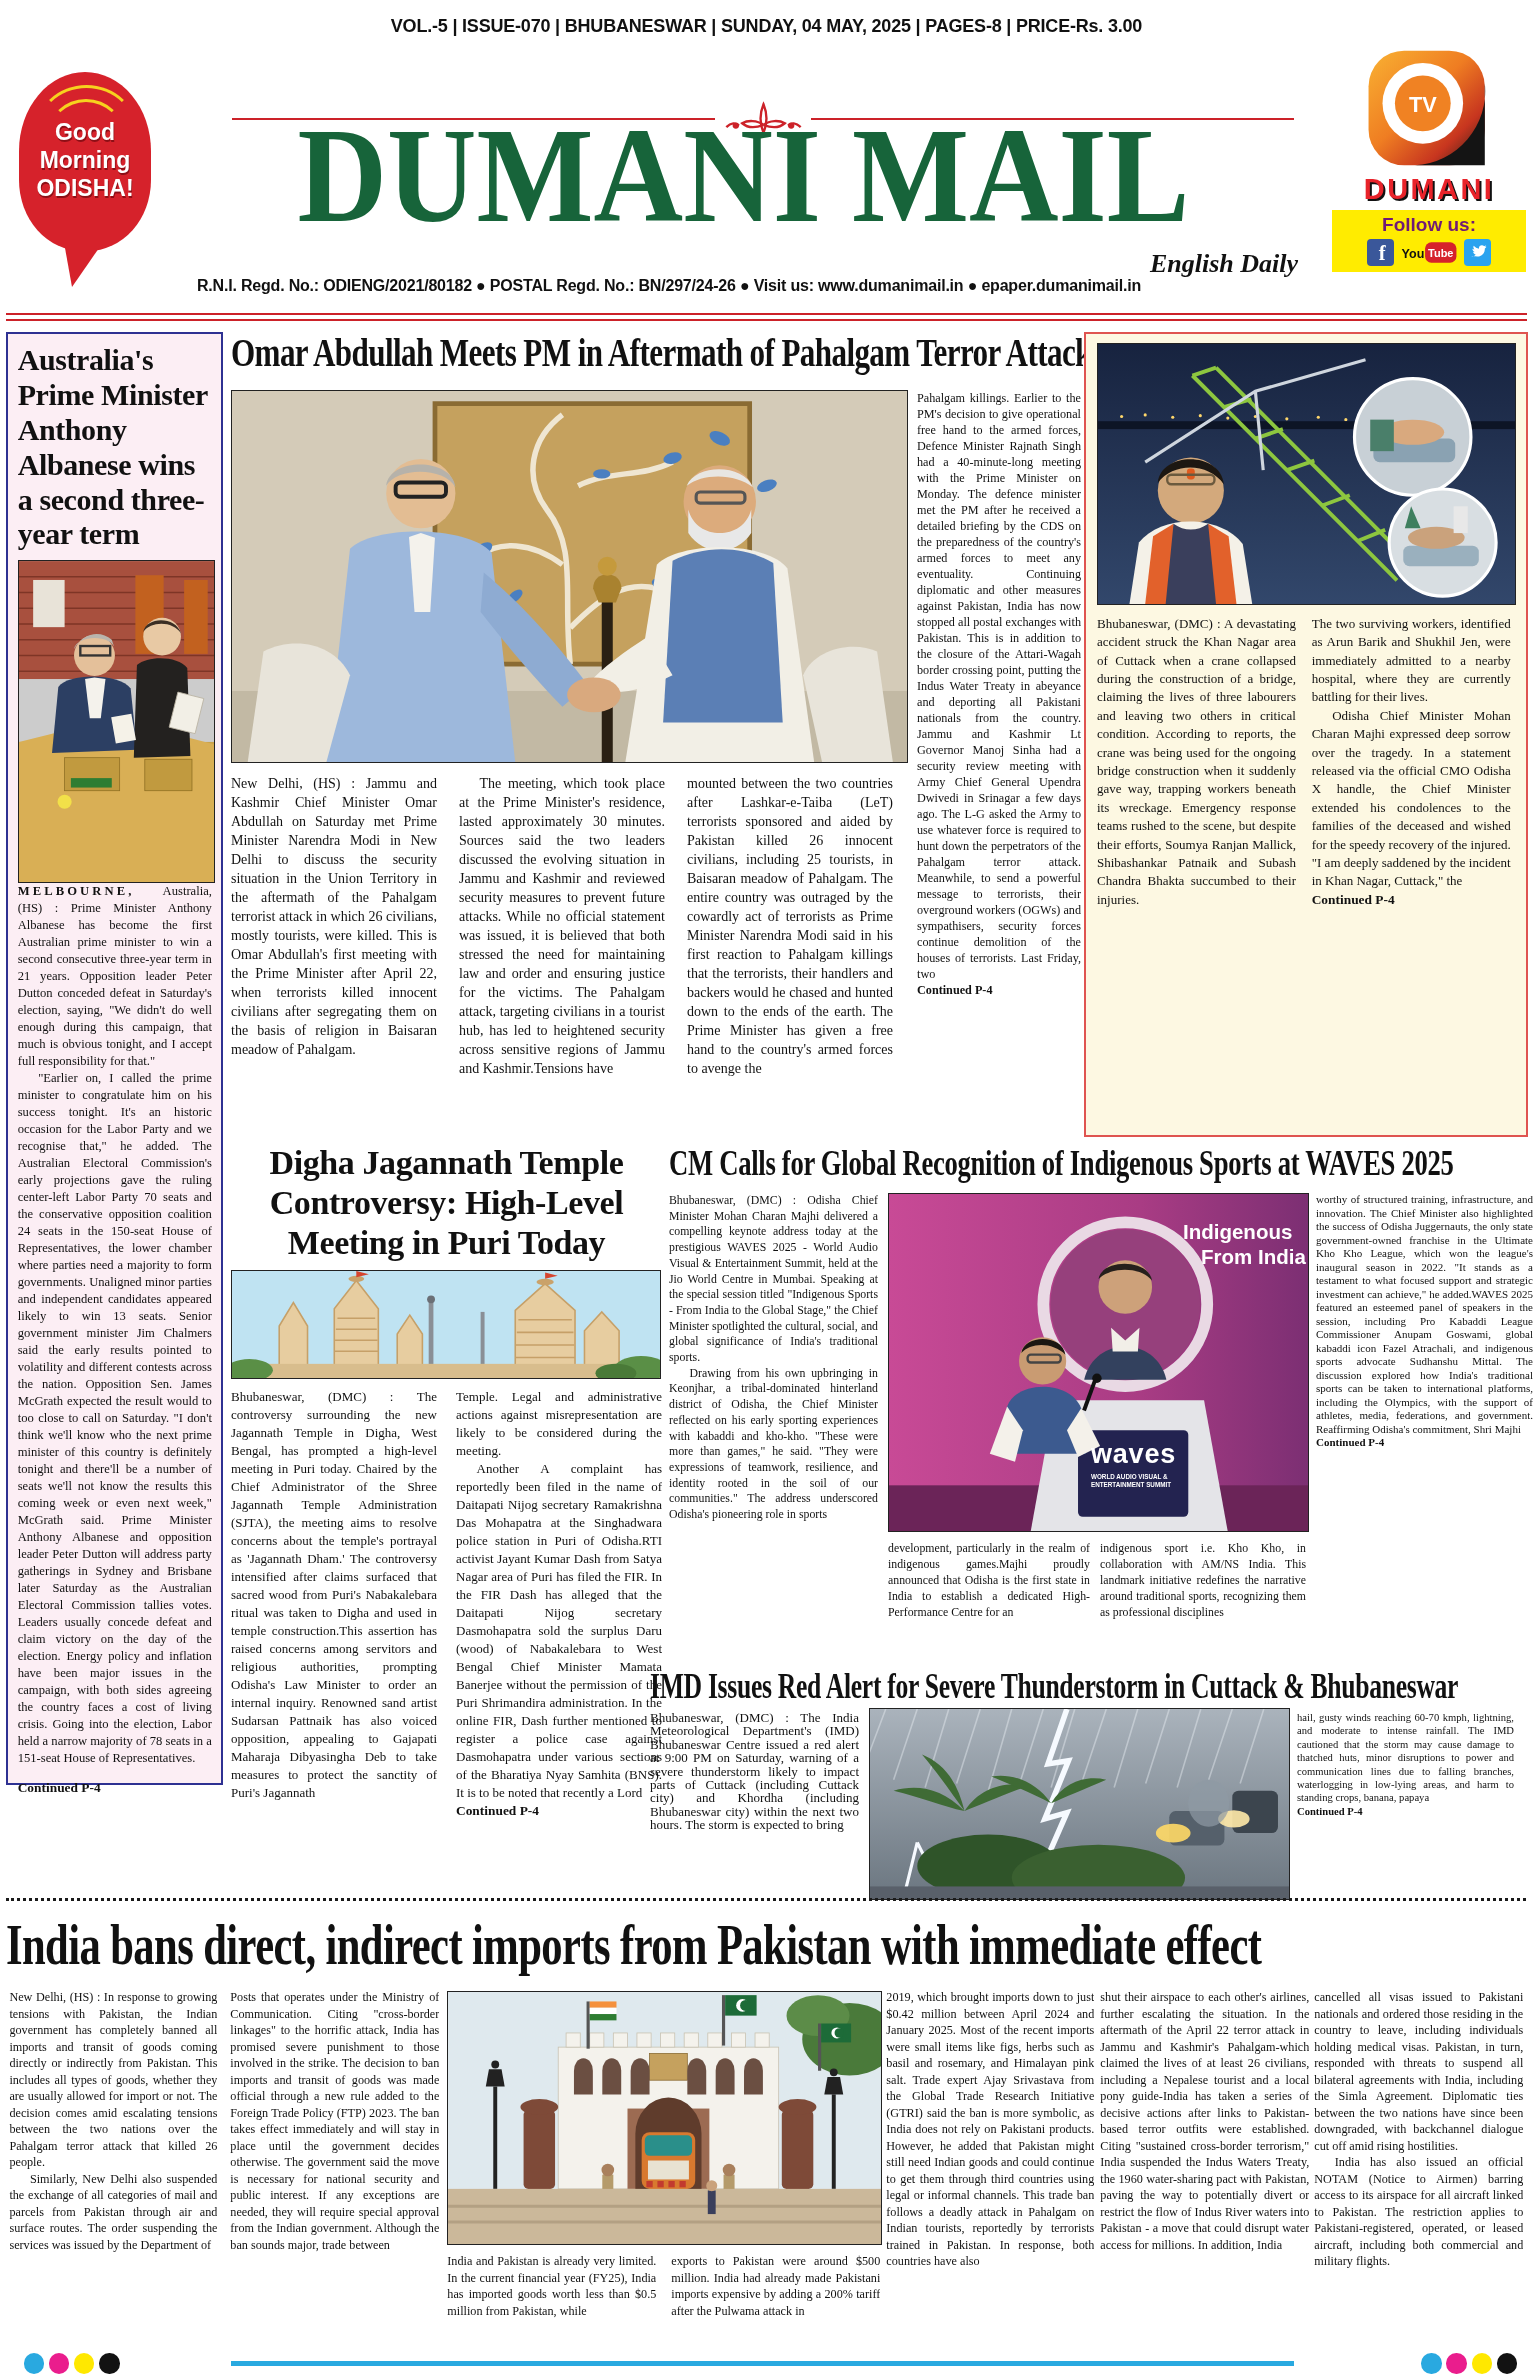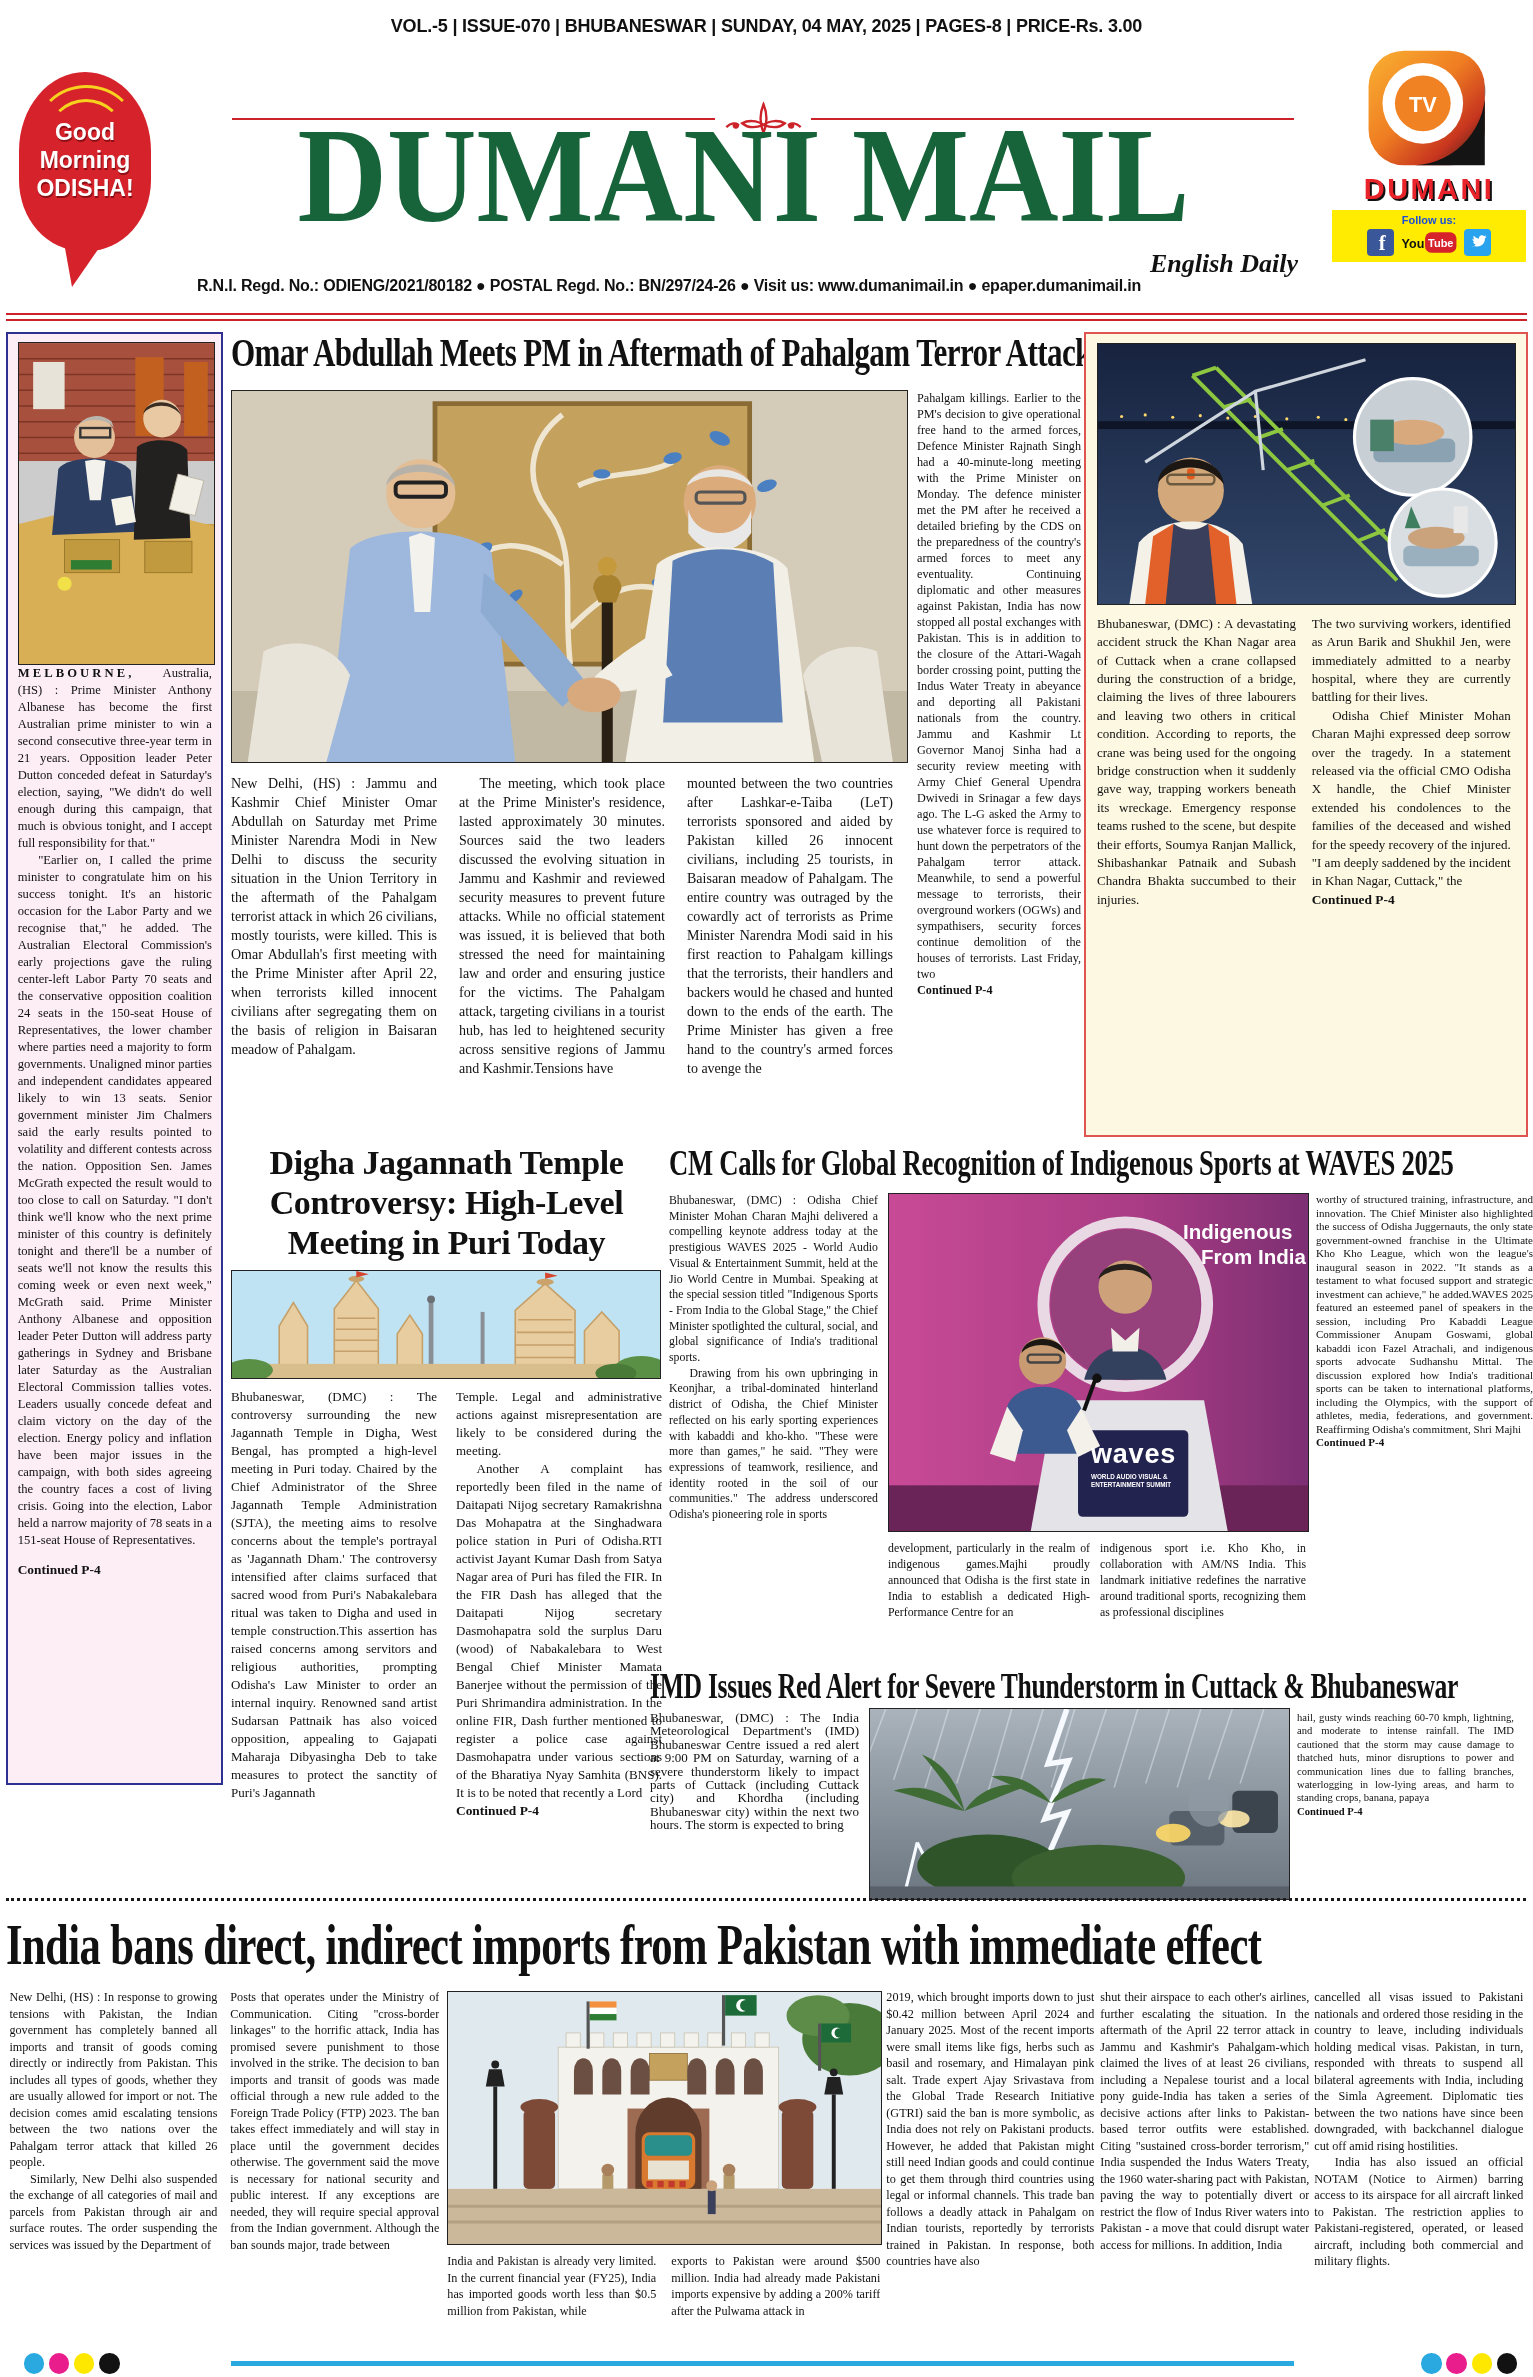--- a/index.html
+++ b/index.html
@@ -24,21 +24,21 @@
   .mtitle{position:absolute;top:93px;left:177px;width:1133px;text-align:center;color:#17643a;
           font-weight:bold;font-size:124px;line-height:150px;letter-spacing:0px;transform:scaleY(1.1);transform-origin:center top;white-space:nowrap;}
   .engdaily{position:absolute;top:249px;left:1015px;width:283px;text-align:right;
           font-style:italic;font-weight:bold;font-size:26px;}
   .rni{position:absolute;top:277px;left:197px;width:960px;font-family:"Liberation Sans",sans-serif;
           font-weight:bold;font-size:16px;letter-spacing:-0.2px;}
   .tvblock{position:absolute;top:49px;left:1332px;width:194px;text-align:center;z-index:2;}
   .dumani-brand{margin-top:1.6px;font-family:"Liberation Sans",sans-serif;font-weight:bold;font-size:29px;
           color:#e8232a;letter-spacing:2.4px;text-shadow:2px 2px 0 #111;}
   .followbox{margin-top:4.7px;background:#ffec00;padding:3.9px 4.7px 5.5px;}
-  .followbox .flabel{font-family:"Liberation Sans",sans-serif;font-weight:bold;font-size:11px;color:#1d4ed8;}
+  .followbox .flabel{font-family:"Liberation Sans",sans-serif;font-weight:bold;font-size:19px;color:#701a75;}
   .ficons{display:flex;justify-content:center;gap:6.3px;margin-top:3.1px;align-items:center;}
   .rule2{position:absolute;top:313px;left:6.3px;right:6.3px;height:3.9px;border-top:2.4px solid #cc2229;border-bottom:2.4px solid #cc2229;}
   
   .art p{margin:0;text-align:justify;}
   .dl{font-weight:normal;margin-top:20px;}
   .dl-sp{font-weight:bold;letter-spacing:3.1px;}
   .cont{font-weight:bold;text-align:right;font-size:13.4px;}
   .ph{border:1.6px solid #222;display:block;background:#ccc;}
   .indent{text-indent:20.5px;}
   
@@ -171,20 +171,21 @@
           <rect width="34" height="34" rx="5" fill="#2aa3ef"></rect>
           <path d="M8 24 C11 24 13 23 15 21 C12 20 11 18 11 17 C12 17.3 13 17.2 13.5 17 C11 16 10 14 10 12 C11 12.5 12 13 13 13 C11 11 11 9 12 7.5 C14 10 17 11.5 20 12 C19.5 9 21.5 6.5 24.5 6.5 C26 6.5 27 7 28 8 C29 7.8 30 7.4 31 7 C30.6 8.2 30 9 29 9.7 C30 9.6 30.8 9.3 31.6 9 C31 10 30 11 29 11.7 C29.4 18 25 24 17.5 24 C14 24 11 23.2 8 24 Z" fill="#fff" transform="scale(0.82) translate(3,3)"></path>
         </svg>
       </div>
     </div>
   </div>
 
   <div class="rule2"></div>
 
   <div class="art art-aus">
+    <h2>Australia's Prime Minister Anthony Albanese wins a second three-year term</h2>
     <svg class="ph" width="195" height="321" viewBox="0 0 248 408">
       <rect width="248" height="150" fill="#a8503e"></rect>
       <g stroke="#7e3526" stroke-width="2">
           <path d="M0 20H248M0 40H248M0 60H248M0 80H248M0 100H248M0 120H248M0 140H248"></path>
         </g>
       <rect x="148" y="18" width="36" height="100" fill="#c2611f"></rect>
         <rect x="210" y="24" width="30" height="94" fill="#c2611f"></rect>
       <rect x="18" y="24" width="40" height="60" fill="#e8e3d8"></rect>
       <rect x="0" y="230" width="248" height="178" fill="#caa24b"></rect>
       <path d="M0 230 L60 215 L120 232 L190 218 L248 233 V408 H0 Z" fill="#d9af55"></path>

